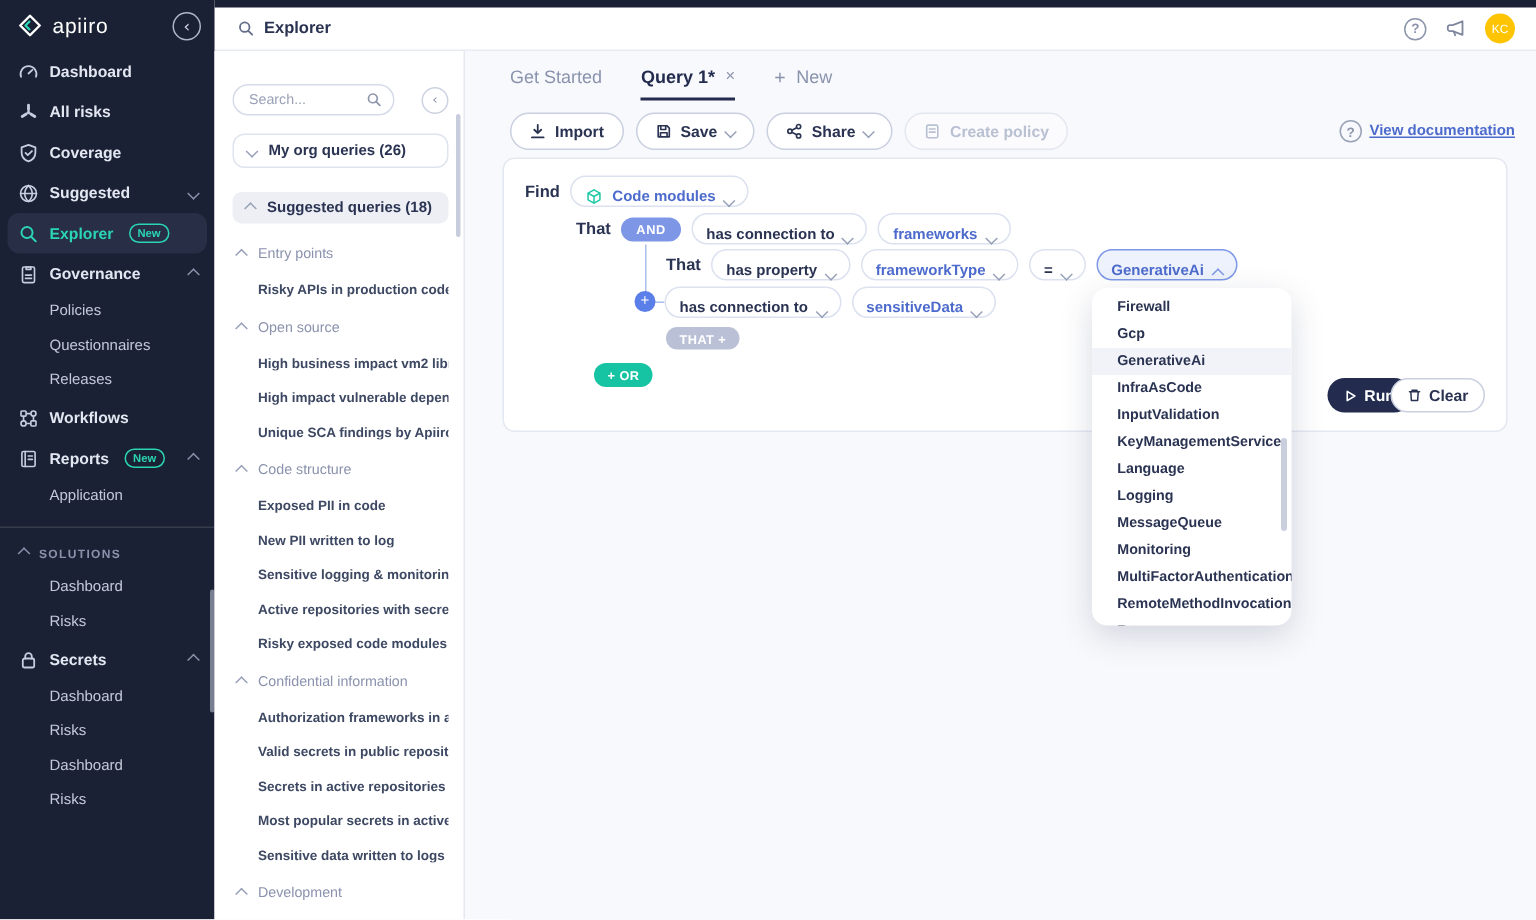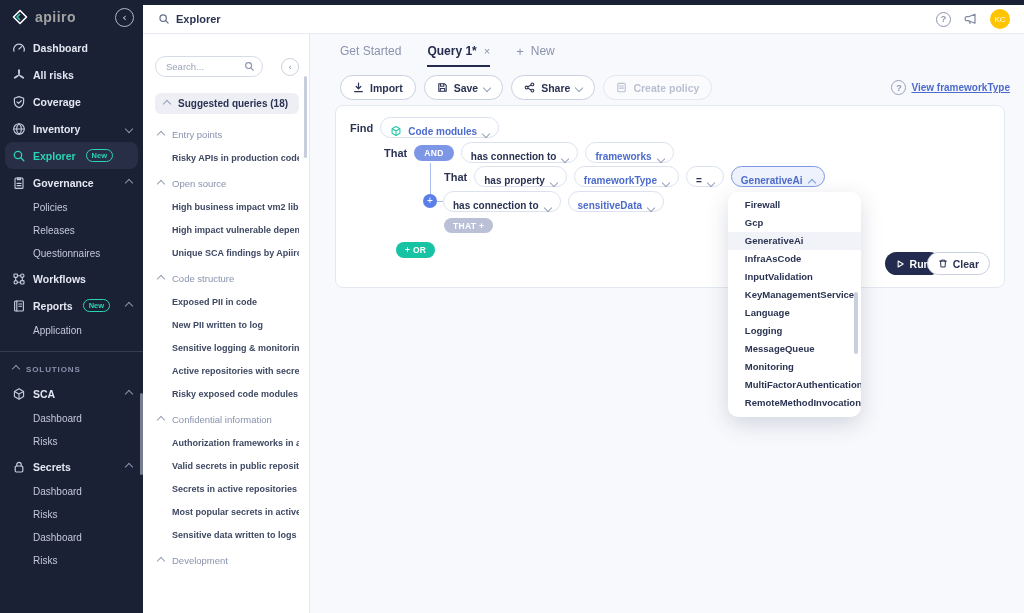--- a/index.html
+++ b/index.html
@@ -3,21 +3,21 @@
 <meta charset="utf-8">
 <style>
   html,body{margin:0;padding:0;background:#fff}
   .app{position:relative;width:1024px;height:613px;overflow:hidden;display:flex;
        font-family:"Liberation Sans",sans-serif;background:#f8f9fc;color:#2a3352}
   svg{display:block}
 
   
   .sidebar{width:143px;flex:0 0 143px;background:#1b2134;color:#dde2ef;position:relative;overflow:hidden}
   .logo-row{height:34px;display:flex;align-items:center;padding:0 9px 0 12px;gap:7px}
-  .logo-text{color:#a3a3a3;font-size:14px;font-weight:700;letter-spacing:.5px;flex:1}
+  .logo-text{color:#ffffff;font-size:14px;font-weight:400;letter-spacing:.5px;flex:1}
   .collapse-btn{width:17px;height:17px;border:1.4px solid #aeb6cc;border-radius:50%;display:flex;
     align-items:center;justify-content:center;color:#d6dbe9;font-size:11px;line-height:1;cursor:pointer;
     font-family:"DejaVu Sans",sans-serif}
   .nav{position:relative;height:27px;display:flex;align-items:center;gap:7px;padding:0 12px;
        font-size:10.5px;font-weight:700;color:#e3e7f2;cursor:pointer;white-space:nowrap}
   .nav .ic{width:14px;height:14px;flex:0 0 14px;color:#c6cddf}
   .nav.active{background:#272e45;border-radius:8px;margin:0 5px;padding:0 7px;color:#2bd4b4}
   .nav.active .ic{color:#2bd4b4}
   .sub{height:23px;display:flex;align-items:center;padding:0 12px 0 33px;font-size:10px;
        color:#c3c9da;cursor:pointer;white-space:nowrap}
@@ -163,21 +163,21 @@
       <span>Coverage</span>
     </div>
 
     <div class="nav">
       <span class="ic">
         <svg width="14" height="14" viewBox="0 0 14 14" fill="none" stroke="currentColor" stroke-width="1.1" stroke-linecap="round">
           <circle cx="7" cy="7" r="5.3"></circle>
             <path d="M1.7 7h10.6M7 1.7c-3.3 3-3.3 7.6 0 10.6M7 1.7c3.3 3 3.3 7.6 0 10.6"></path>
           </svg>
       </span>
-      <span>Inventory</span>
+      <span>Suggested</span>
       <span class="rt cv sb"></span>
     </div>
 
     <div class="nav active">
       <span class="ic">
         <svg width="14" height="14" viewBox="0 0 14 14" fill="none" stroke="currentColor" stroke-width="1.3" stroke-linecap="round">
           <circle cx="6" cy="6" r="3.7"></circle>
             <path d="M8.8 8.8l3 3"></path>
           </svg>
       </span>
@@ -193,24 +193,24 @@
           </svg>
       </span>
       <span>Governance</span>
       <span class="rt cv up sb"></span>
     </div>
 
     <div class="sub">
         <span>Policies</span>
       </div>
     <div class="sub">
+        <span>Questionnaires</span>
+      </div>
+    <div class="sub">
         <span>Releases</span>
-      </div>
-    <div class="sub">
-        <span>Questionnaires</span>
       </div>
 
     <div class="nav">
       <span class="ic">
         <svg width="14" height="14" viewBox="0 0 14 14" fill="none" stroke="currentColor" stroke-width="1.1">
           <rect x="2" y="2" width="3.4" height="3.4" rx=".6"></rect>
             <circle cx="10.3" cy="3.7" r="1.7"></circle>
           <circle cx="3.7" cy="10.3" r="1.7"></circle>
             <rect x="8.6" y="8.6" width="3.4" height="3.4" rx=".6"></rect>
           <path d="M5.4 3.7h3.2M3.7 5.4v3.2M10.3 5.4v3.2M5.4 10.3h3.2"></path>
@@ -235,30 +235,20 @@
         <span>Application</span>
       </div>
 
     <div class="sb-divider"></div>
 
     <div class="sec-head">
       <span class="cv up sb"></span>
       <span>SOLUTIONS</span>
     </div>
 
-    <div class="nav">
-      <span class="ic">
-        <svg width="14" height="14" viewBox="0 0 14 14" fill="none" stroke="currentColor" stroke-width="1.1" stroke-linejoin="round">
-          <path d="M7 1.8l4.6 2.6v5.2L7 12.2 2.4 9.6V4.4z"></path>
-            <path d="M2.4 4.4L7 7l4.6-2.6M7 7v5.2"></path>
-          </svg>
-      </span>
-      <span>SCA</span>
-      <span class="rt cv up sb"></span>
-    </div>
     <div class="sub">
         <span>Dashboard</span>
       </div>
     <div class="sub">
         <span>Risks</span>
       </div>
 
     <div class="nav">
       <span class="ic">
         <svg width="14" height="14" viewBox="0 0 14 14" fill="none" stroke="currentColor" stroke-width="1.2" stroke-linecap="round">
@@ -317,20 +307,24 @@
             <span class="search-ic">
               <svg width="11" height="11" viewBox="0 0 12 12" fill="none" stroke="currentColor" stroke-width="1.2" stroke-linecap="round">
                 <circle cx="5" cy="5" r="3.2"></circle>
                   <path d="M7.5 7.5l2.6 2.6"></path>
                 </svg>
             </span>
           </span>
           <span class="panel-collapse">‹</span>
         </div>
 
+        <div class="myorg">
+          <span class="cv"></span>
+          <span>My org queries (26)</span>
+        </div>
 
         <div class="sugg">
           <span class="cv up"></span>
           <span>Suggested queries (18)</span>
         </div>
 
         <div class="qgroup">
           <span class="cv up"></span>
           <span>Entry points</span>
           </div>
@@ -425,21 +419,21 @@
                 <rect x="1.8" y="1.4" width="7.4" height="8.4" rx="1"></rect>
                   <path d="M3.6 4h3.8M3.6 6.1h3.8"></path>
                 </svg>
               </span>
             <span>Create policy</span>
           </div>
         </div>
 
         <div class="doclink">
           <span class="help-circ">?</span>
-          <span class="lnk">View frameworkType</span>
+          <span class="lnk">View documentation</span>
         </div>
 
         <div class="card">
 
           <div class="row" style="left:14px;top:11px">
             <span class="lab">Find</span>
             <span class="pill">
               <span>
                 <svg width="12" height="12" viewBox="0 0 14 14" fill="none" stroke="#1ec9a7" stroke-width="1.2" stroke-linejoin="round">
                   <path d="M7 1.8l4.6 2.6v5.2L7 12.2 2.4 9.6V4.4z"></path>

